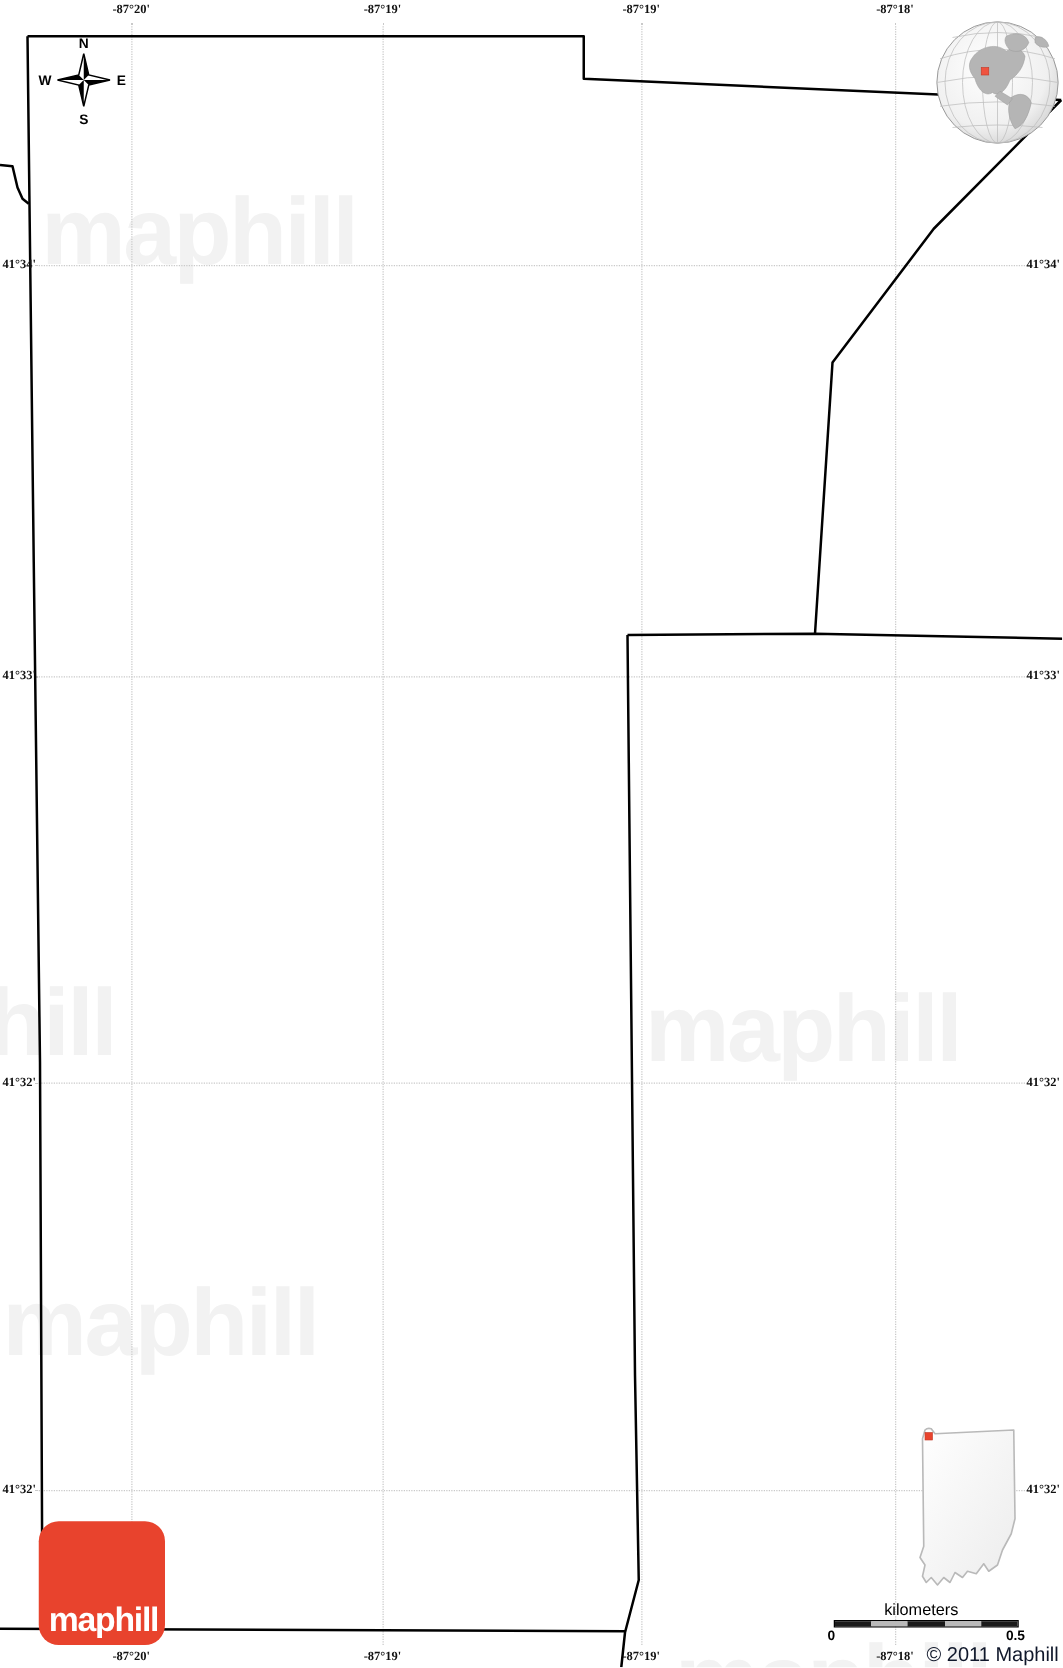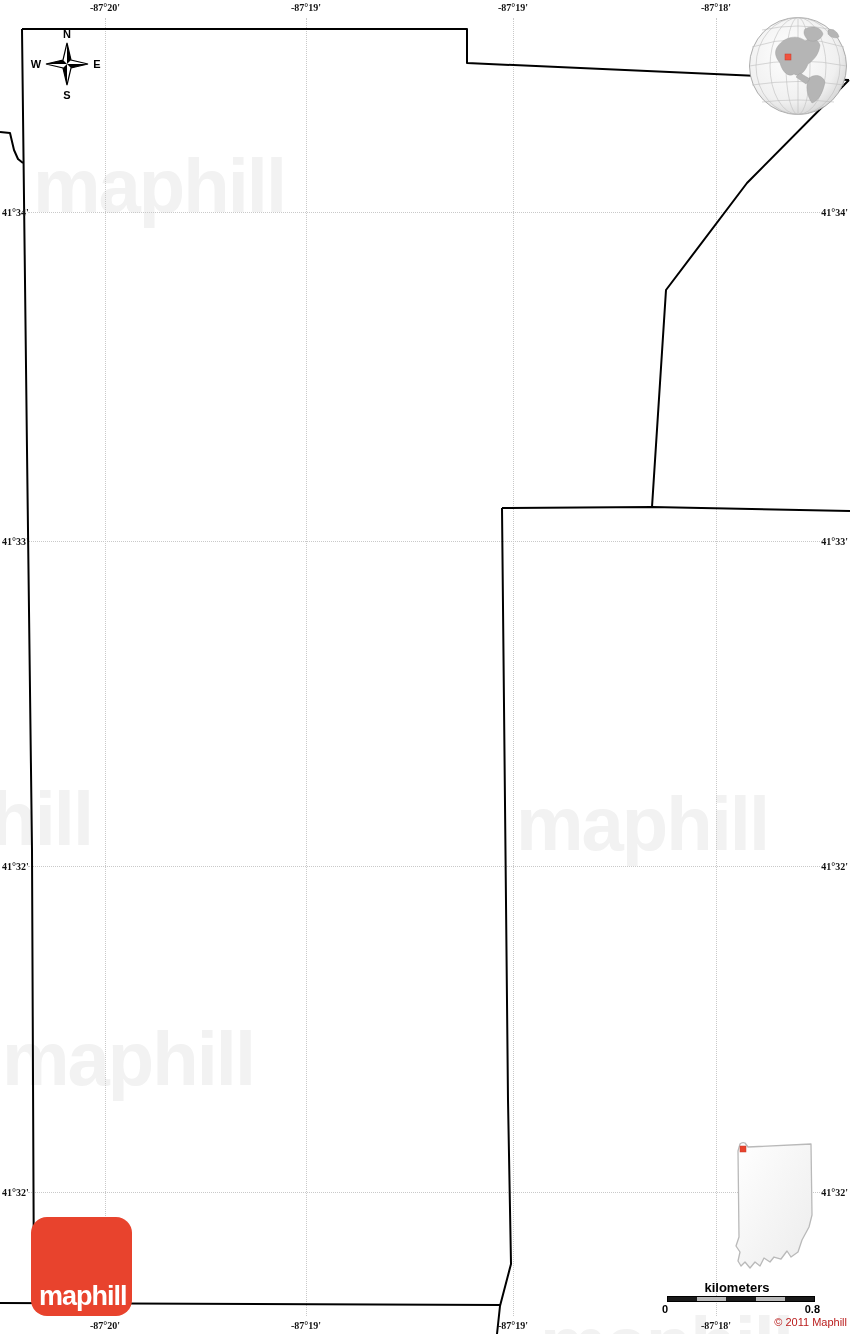--- a/index.html
+++ b/index.html
@@ -27,30 +27,30 @@
   #boundary-svg{position:absolute;left:0;top:0;z-index:3;}
   
   .compass{position:absolute;left:27px;top:24px;width:80px;height:80px;z-index:6;}
   .compass text{font-family:"Liberation Sans",sans-serif;font-size:11px;font-weight:bold;fill:#000;}
   
   .globe{position:absolute;left:748px;top:16px;width:100px;height:100px;z-index:6;}
   
   .inset{position:absolute;left:728px;top:1136px;width:95px;height:140px;z-index:6;}
   
   .scalebar{position:absolute;left:660px;top:1280px;width:162px;height:36px;z-index:6;}
-  .scalebar-title{position:absolute;left:0;right:8px;top:0;text-align:center;font-size:13px;font-weight:bold;color:#000;}
+  .scalebar-title{position:absolute;left:0;right:8px;top:0;text-align:center;font-size:13px;font-weight:normal;color:#000;}
   .scalebar-bar{
     position:absolute;left:7px;top:16px;width:146px;height:4px;border:1px solid #000;
     display:flex;flex-direction:row;
   }
   .scalebar-seg{flex:1;height:100%;}
   .scalebar-min{position:absolute;left:2px;top:23px;font-size:11px;font-weight:bold;color:#000;}
   .scalebar-max{position:absolute;right:2px;top:23px;font-size:11px;font-weight:bold;color:#000;}
   
-  .copyright{position:absolute;right:3px;top:1316px;font-size:11px;color:#b91c1c;z-index:6;}
+  .copyright{position:absolute;right:3px;top:1316px;font-size:16px;color:#0f172a;z-index:6;}
   
   .logo{
     position:absolute;left:31px;top:1217px;width:101px;height:99px;border-radius:16px;
     background:#e8432d;z-index:7;
   }
   .logo-text{
     position:absolute;left:8px;bottom:6px;color:#fff;font-weight:bold;font-size:27px;
     letter-spacing:-1px;line-height:1;
   }
 </style>
@@ -164,21 +164,21 @@
   <div class="scalebar">
     <div class="scalebar-title">kilometers</div>
     <div class="scalebar-bar" id="scalebar-bar">
         <div class="scalebar-seg" style="background: rgb(26, 26, 26);"></div>
         <div class="scalebar-seg" style="background: rgb(185, 185, 185);"></div>
         <div class="scalebar-seg" style="background: rgb(26, 26, 26);"></div>
         <div class="scalebar-seg" style="background: rgb(185, 185, 185);"></div>
         <div class="scalebar-seg" style="background: rgb(26, 26, 26);"></div>
       </div>
     <div class="scalebar-min">0</div>
-    <div class="scalebar-max">0.8</div>
+    <div class="scalebar-max">0.5</div>
   </div>
 
   <div class="copyright">© 2011 Maphill</div>
 
   <div class="logo" style="background: rgb(232, 67, 45);">
     <div class="logo-text">maphill</div>
   </div>
 
 </div>
 

